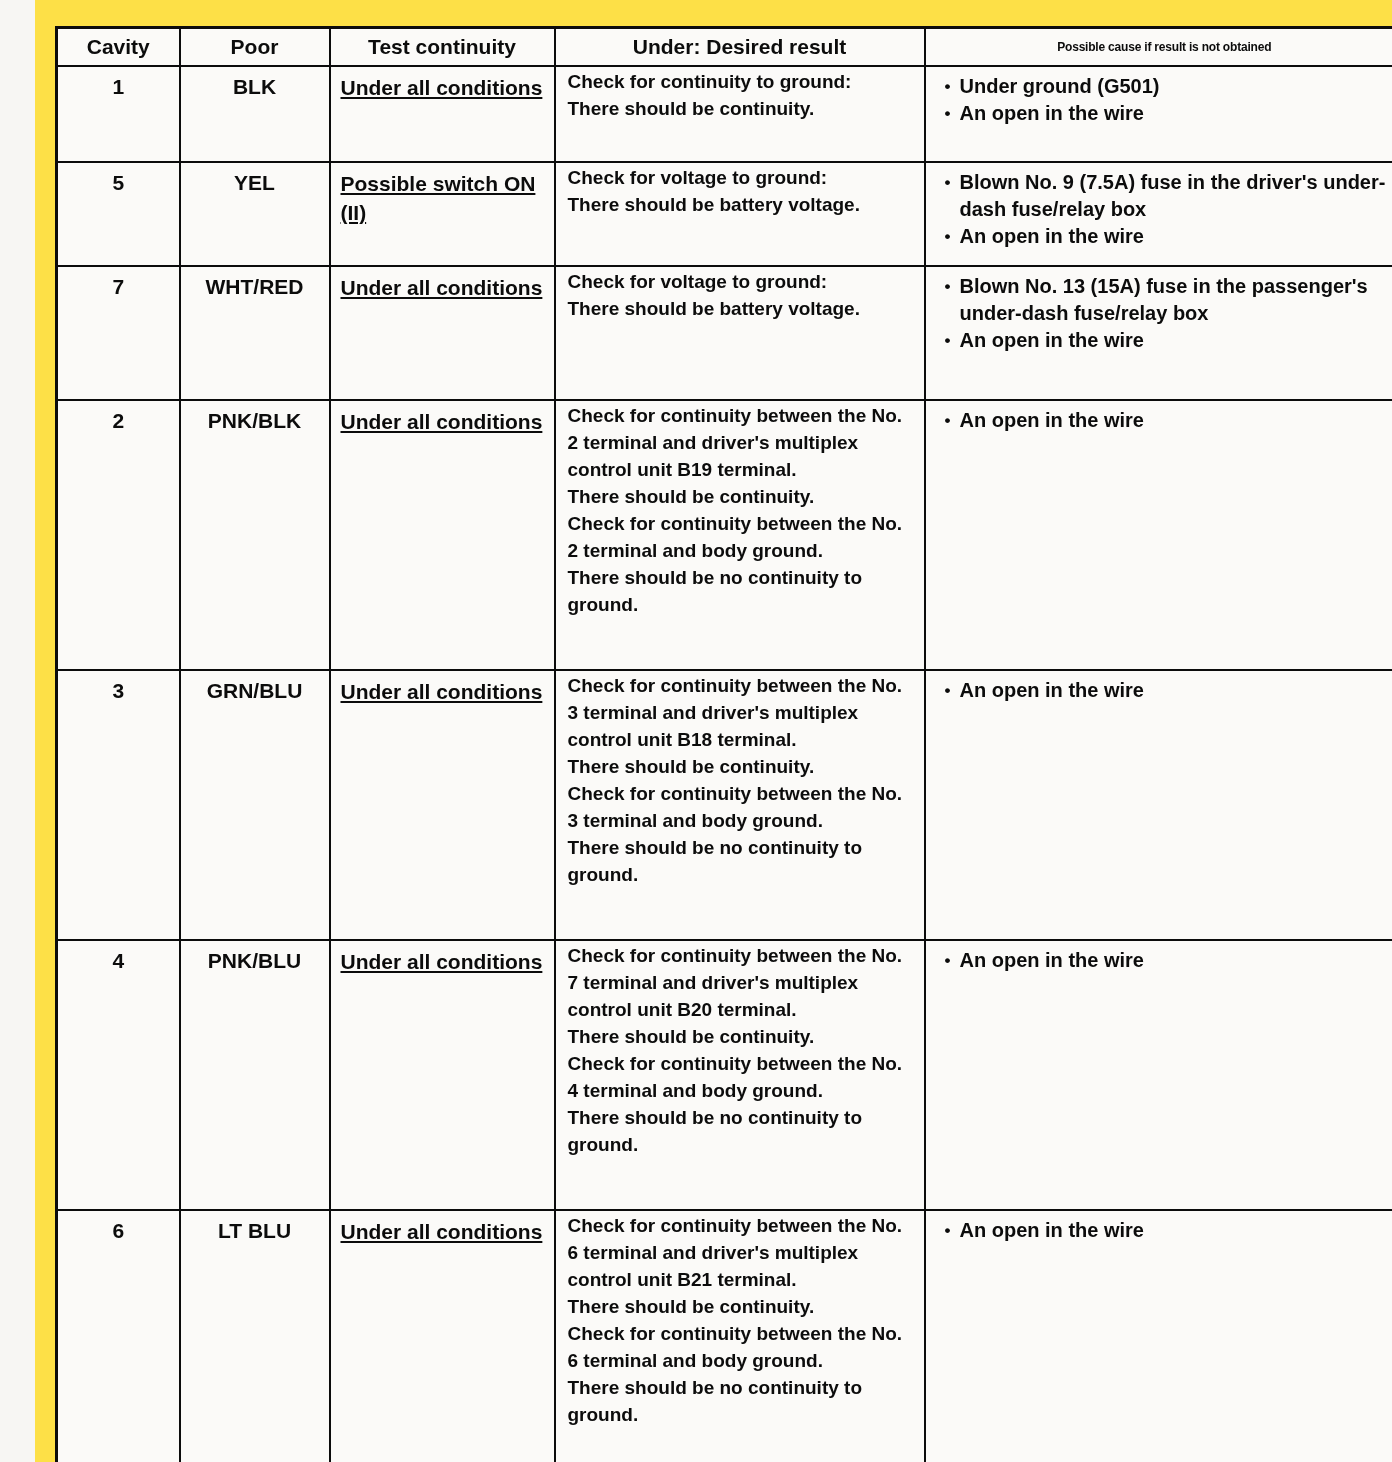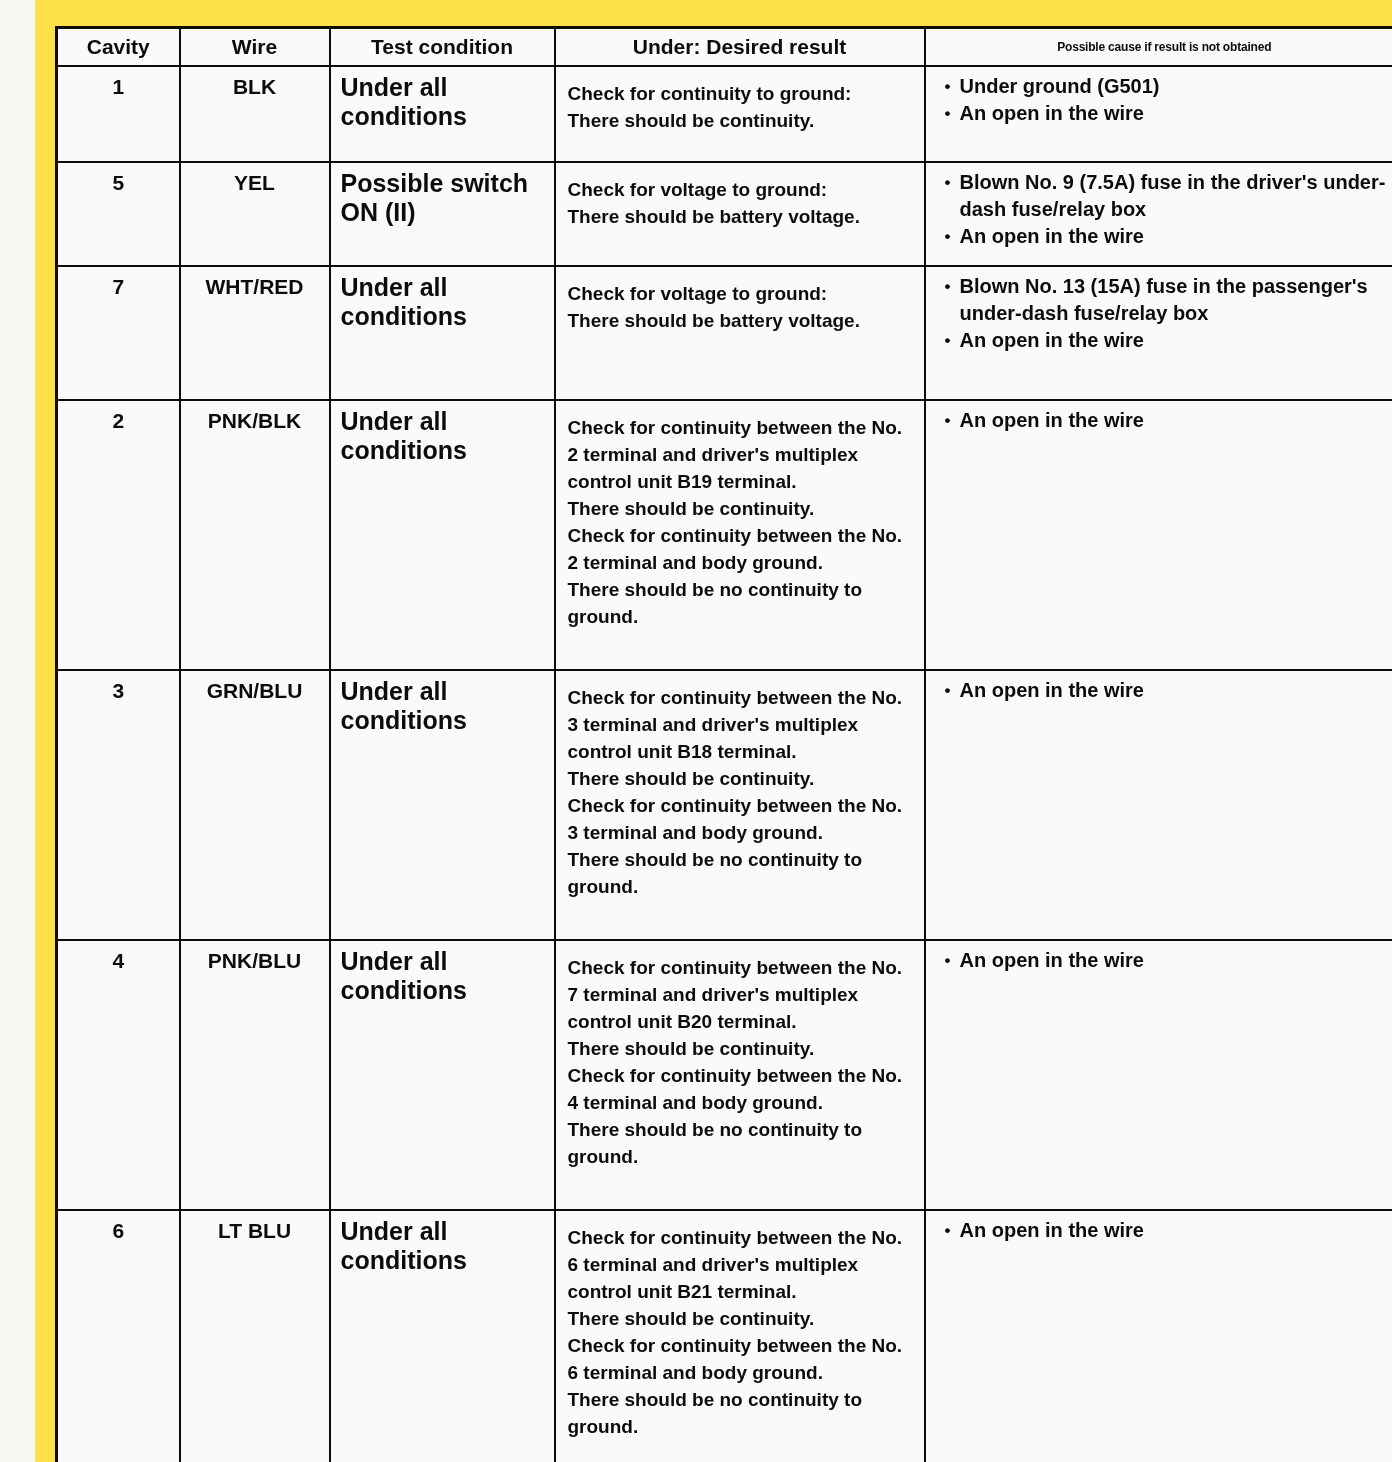--- a/index.html
+++ b/index.html
@@ -53,27 +53,28 @@
     vertical-align: top;
     font-weight: bold;
   }
   td.cavity, td.wire {
     text-align: center;
     font-size: 21px;
     padding-top: 6px;
     line-height: 27px;
   }
   td.cond {
-    font-size: 25px;
+    font-size: 21px;
     padding: 6px 8px 16px 10px;
     line-height: 29px;
+    text-decoration: underline;
   }
   td.test {
     font-size: 19px;
-    padding: 13px 10px 6px 12px;
+    padding: 1px 10px 6px 12px;
     line-height: 27px;
     white-space: pre-line;
   }
   td.cause {
     font-size: 20px;
     padding: 6px 8px 6px 10px;
     line-height: 27px;
   }
   .bullet {
     display: flex;
@@ -101,22 +102,22 @@
     <colgroup>
       <col style="width:123px">
       <col style="width:150px">
       <col style="width:225px">
       <col style="width:370px">
       <col style="width:480px">
     </colgroup>
     <thead>
       <tr>
         <th>Cavity</th>
-        <th>Wire</th>
-        <th>Test condition</th>
+        <th>Poor</th>
+        <th>Test continuity</th>
         <th>Under: Desired result</th>
         <th class="small-head">Possible cause if result is not obtained</th>
       </tr>
     </thead>
     <tbody>
       <tr class="r1">
         <td class="cavity">1</td>
         <td class="wire">BLK</td>
         <td class="cond">Under all conditions</td>
         <td class="test">Check for continuity to ground:

